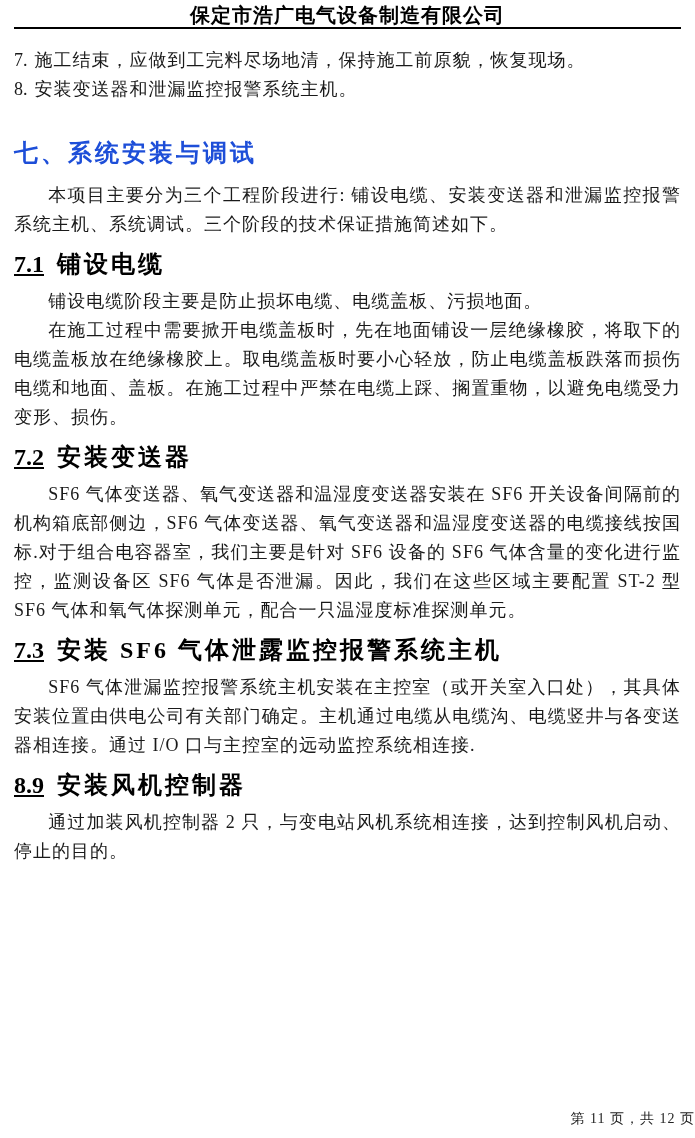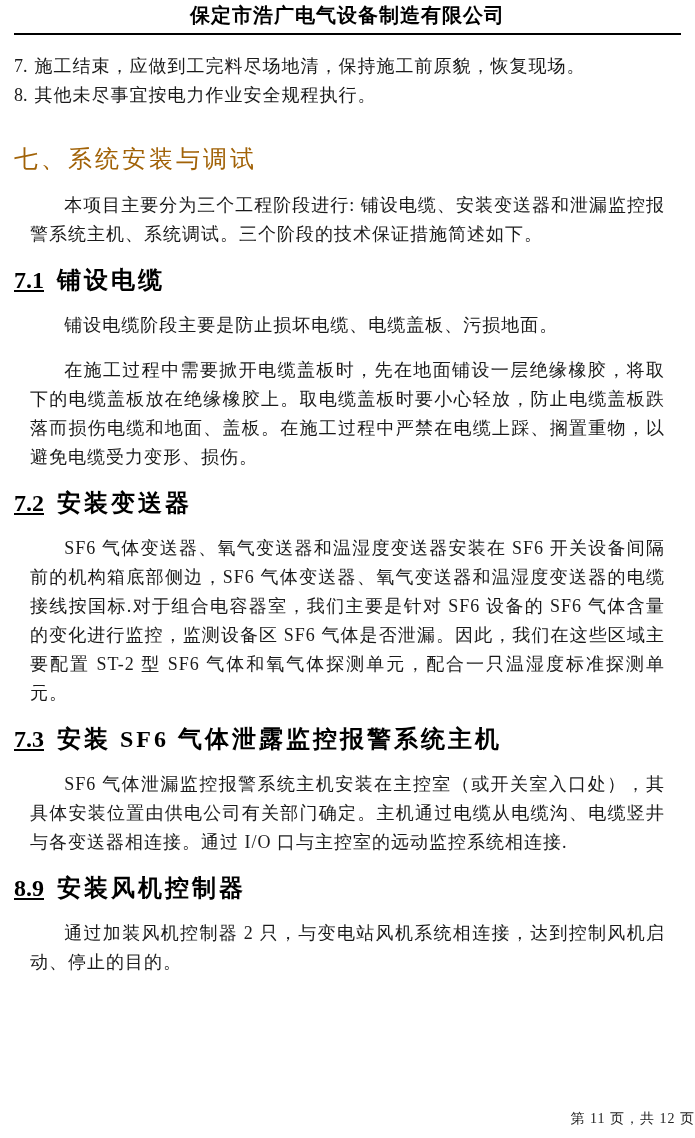--- a/index.html
+++ b/index.html
@@ -13,60 +13,60 @@
   }
   .page { padding: 3px 14px 0 14px; }
 
   .doc-header { border-bottom: 2px solid #000; }
   .company {
     text-align: center;
     font-weight: bold;
     font-size: 20px;
     letter-spacing: 1px;
     line-height: 24px;
-    padding-bottom: 6px;
+    padding-bottom: 0;
     color: #000;
   }
 
   .num-list { margin-top: 17px; }
   .num-list-item {
     display: flex;
     font-size: 18px;
     line-height: 29px;
   }
   .li-num { flex: none; margin-right: 7px; }
   .li-text { letter-spacing: 1px; }
 
   h1.sec-heading {
     font-size: 24px;
-    font-weight: normal;
+    font-weight: bold;
     letter-spacing: 3px;
     line-height: 32px;
     margin: 33px 0 12px 0;
-    color: #a16207;
+    color: #1d4ed8;
   }
 
   h2.sub-heading {
     font-size: 24px;
     font-weight: bold;
     line-height: 30px;
     margin: 10px 0 8px 0;
     color: #000;
   }
   .h2-num { letter-spacing: 0; margin-right: 13px; text-decoration: underline; }
   .h2-title { letter-spacing: 3px; }
 
   p.para {
     font-size: 18px;
     letter-spacing: 1px;
     line-height: 29px;
     text-align: justify;
     text-justify: inter-ideograph;
     text-indent: 1.9em;
-    margin: 16px;
+    margin: 0;
   }
 
   .doc-footer {
     position: absolute;
     left: 0; top: 1110px;
     width: 100%;
     text-align: right;
     font-size: 14px;
     letter-spacing: 1px;
     color: #222;
@@ -81,21 +81,21 @@
     <div class="company">保定市浩广电气设备制造有限公司</div>
   </div>
 
   <div class="num-list">
     <div class="num-list-item">
       <span class="li-num">7.</span>
       <span class="li-text">施工结束，应做到工完料尽场地清，保持施工前原貌，恢复现场。</span>
     </div>
     <div class="num-list-item">
       <span class="li-num">8.</span>
-      <span class="li-text">其他未尽事宜按电力作业安全规程执行。</span>
+      <span class="li-text">安装变送器和泄漏监控报警系统主机。</span>
     </div>
   </div>
 
   <h1 class="sec-heading">七、系统安装与调试</h1>
 
   <p class="para">本项目主要分为三个工程阶段进行: 铺设电缆、安装变送器和泄漏监控报警系统主机、系统调试。三个阶段的技术保证措施简述如下。</p>
 
   <div>
     <h2 class="sub-heading">
       <span class="h2-num">7.1</span><span class="h2-title">铺设电缆</span>

